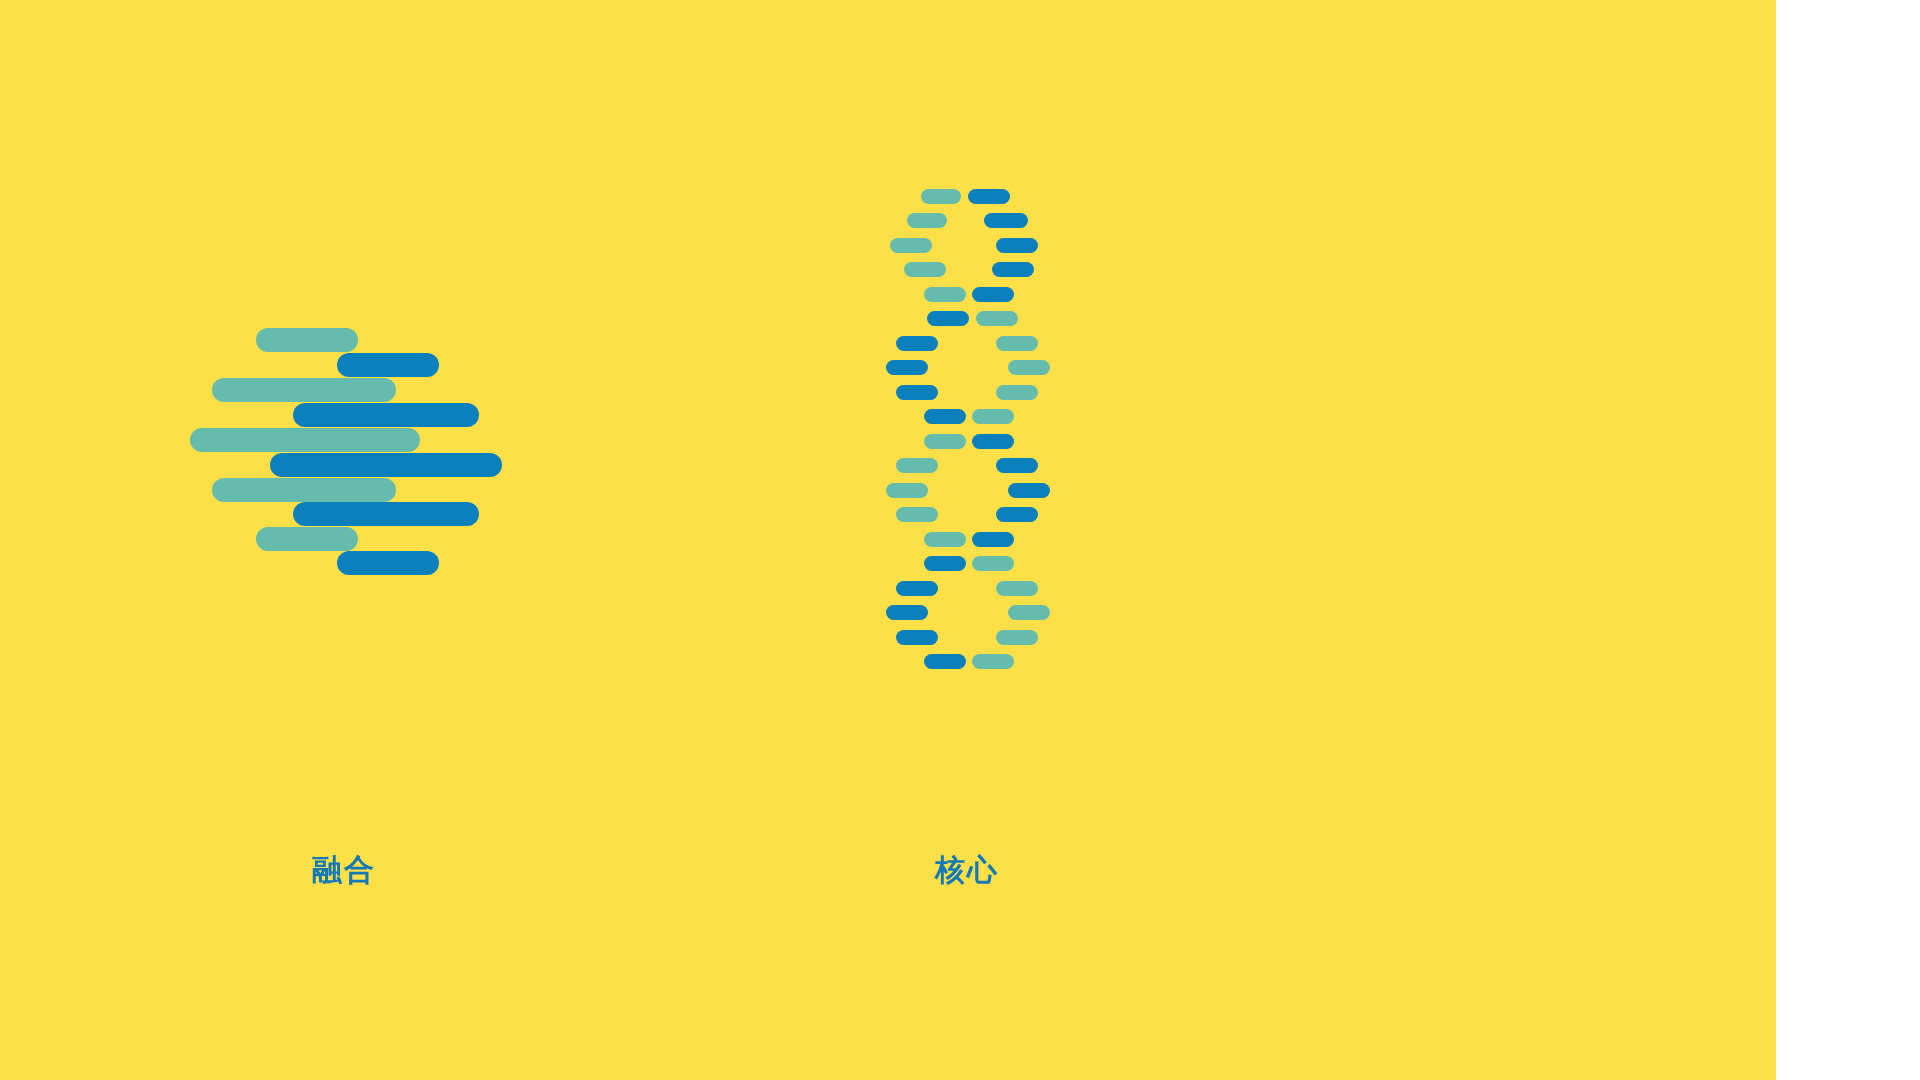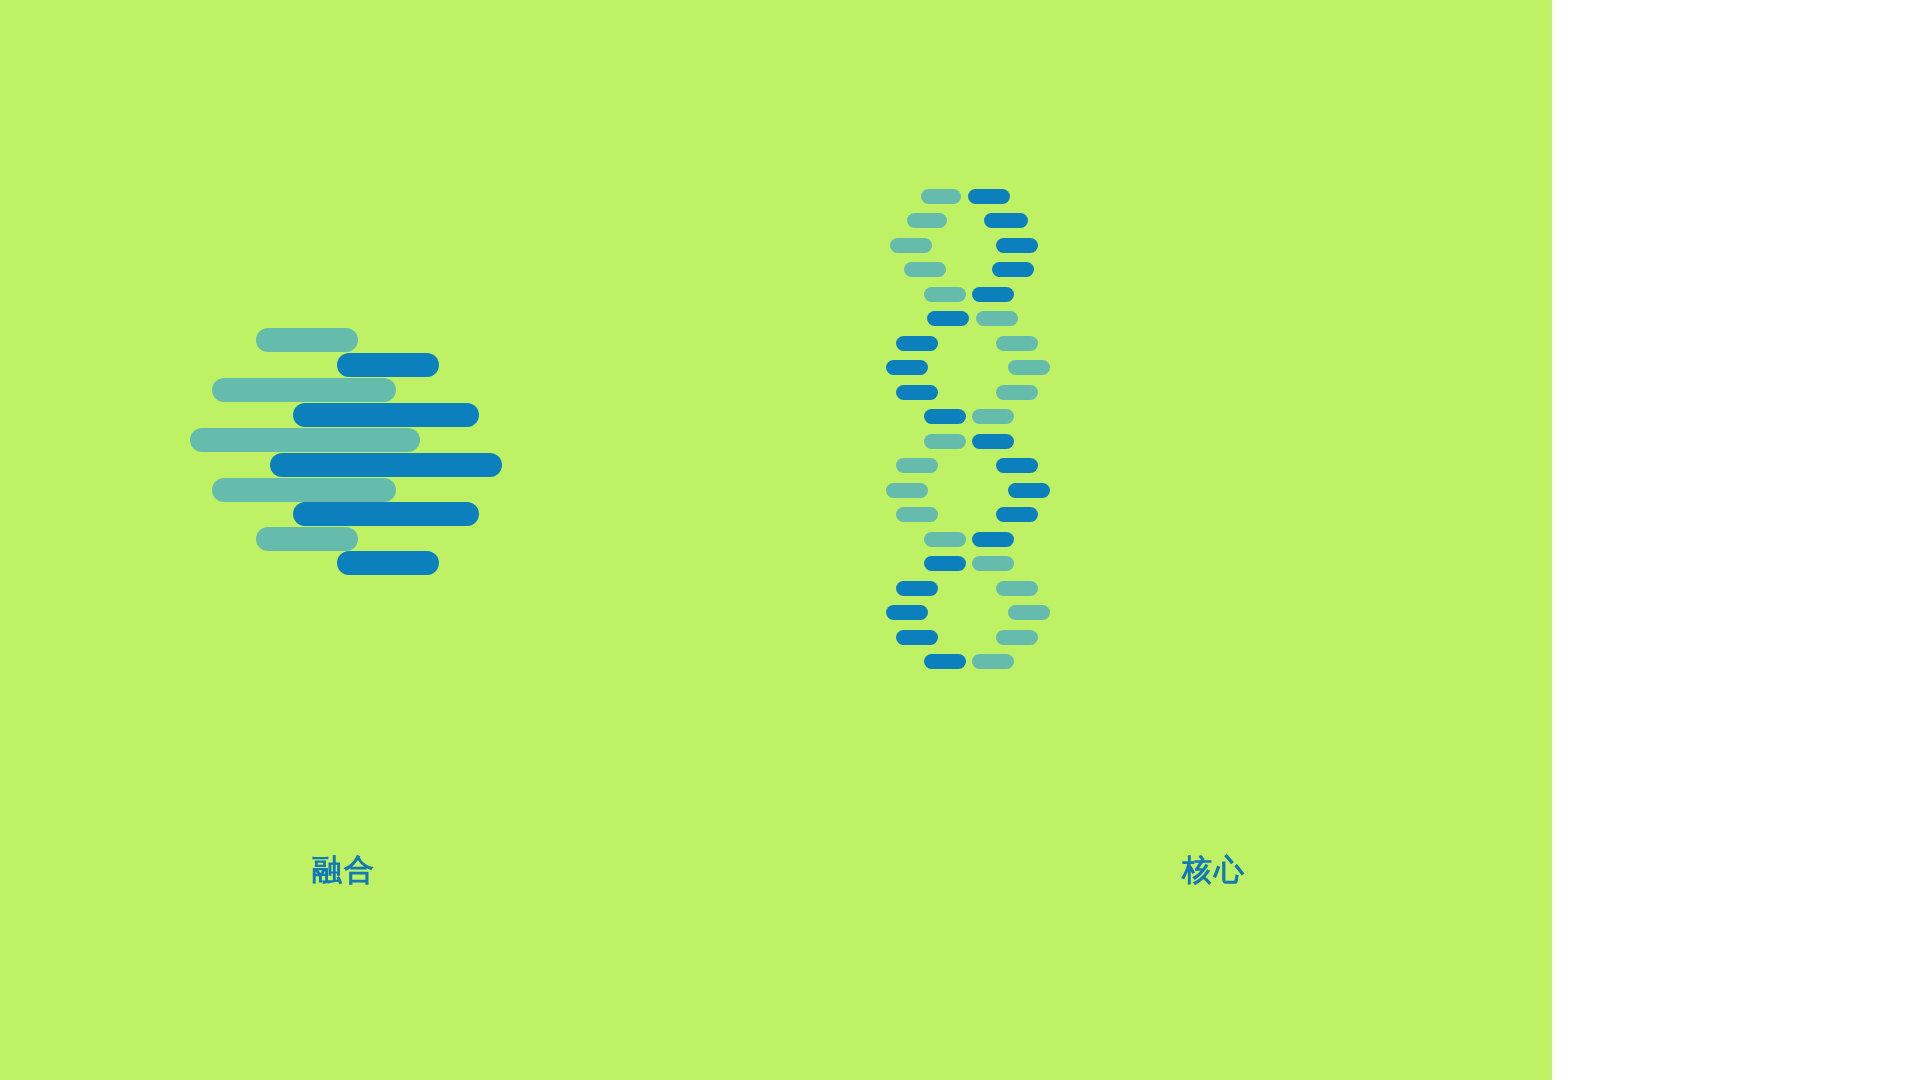--- a/index.html
+++ b/index.html
@@ -5,23 +5,23 @@
   * { box-sizing: border-box; }
   html, body {
     margin: 0; padding: 0;
     width: 1920px; height: 1080px;
     background: #ffffff;
     font-family: "DejaVu Sans", "Liberation Sans", sans-serif;
     overflow: hidden;
   }
   #stage {
     position: relative;
-    width: 1552px;
+    width: 1776px;
     height: 1080px;
-    background: #bef264;
+    background: #fde047;
   }
   .cluster {
     position: absolute;
     top: 0;
     height: 1080px;
   }
   .glyph {
     position: absolute;
     left: 0; top: 0;
     width: 100%;
@@ -100,17 +100,17 @@
         <div class="bar" style="left: 284px; top: 556px; width: 42px; height: 15px; background: rgb(102, 188, 172);"></div>
         <div class="bar" style="left: 208px; top: 581px; width: 42px; height: 15px; background: rgb(11, 128, 189);"></div>
         <div class="bar" style="left: 308px; top: 581px; width: 42px; height: 15px; background: rgb(102, 188, 172);"></div>
         <div class="bar" style="left: 198px; top: 605px; width: 42px; height: 15px; background: rgb(11, 128, 189);"></div>
         <div class="bar" style="left: 320px; top: 605px; width: 42px; height: 15px; background: rgb(102, 188, 172);"></div>
         <div class="bar" style="left: 208px; top: 630px; width: 42px; height: 15px; background: rgb(11, 128, 189);"></div>
         <div class="bar" style="left: 308px; top: 630px; width: 42px; height: 15px; background: rgb(102, 188, 172);"></div>
         <div class="bar" style="left: 236px; top: 654px; width: 42px; height: 15px; background: rgb(11, 128, 189);"></div>
         <div class="bar" style="left: 284px; top: 654px; width: 42px; height: 15px; background: rgb(102, 188, 172);"></div>
       </div>
-    <div class="label" style="color: rgb(17, 121, 181); text-align: right;">核心</div>
+    <div class="label" style="color: rgb(17, 121, 181);">核心</div>
   </div>
 
 
 </div>
 
 </body></html>

